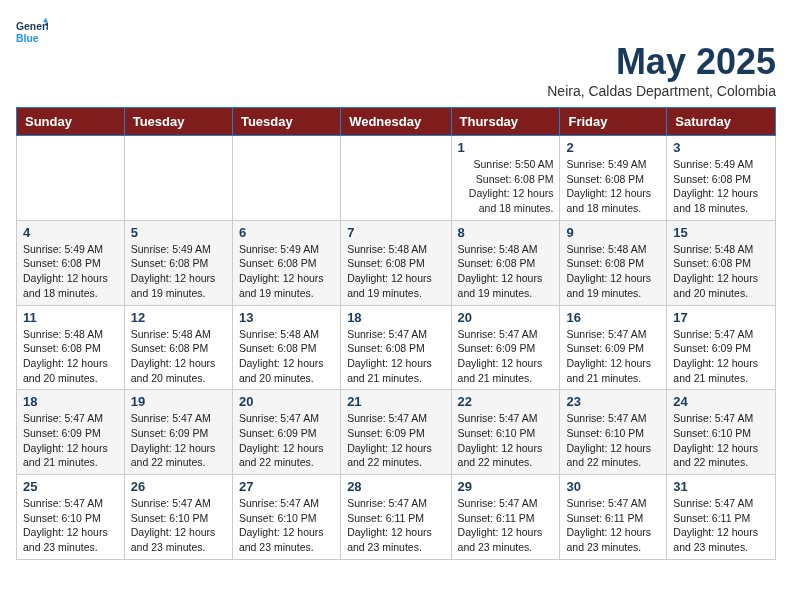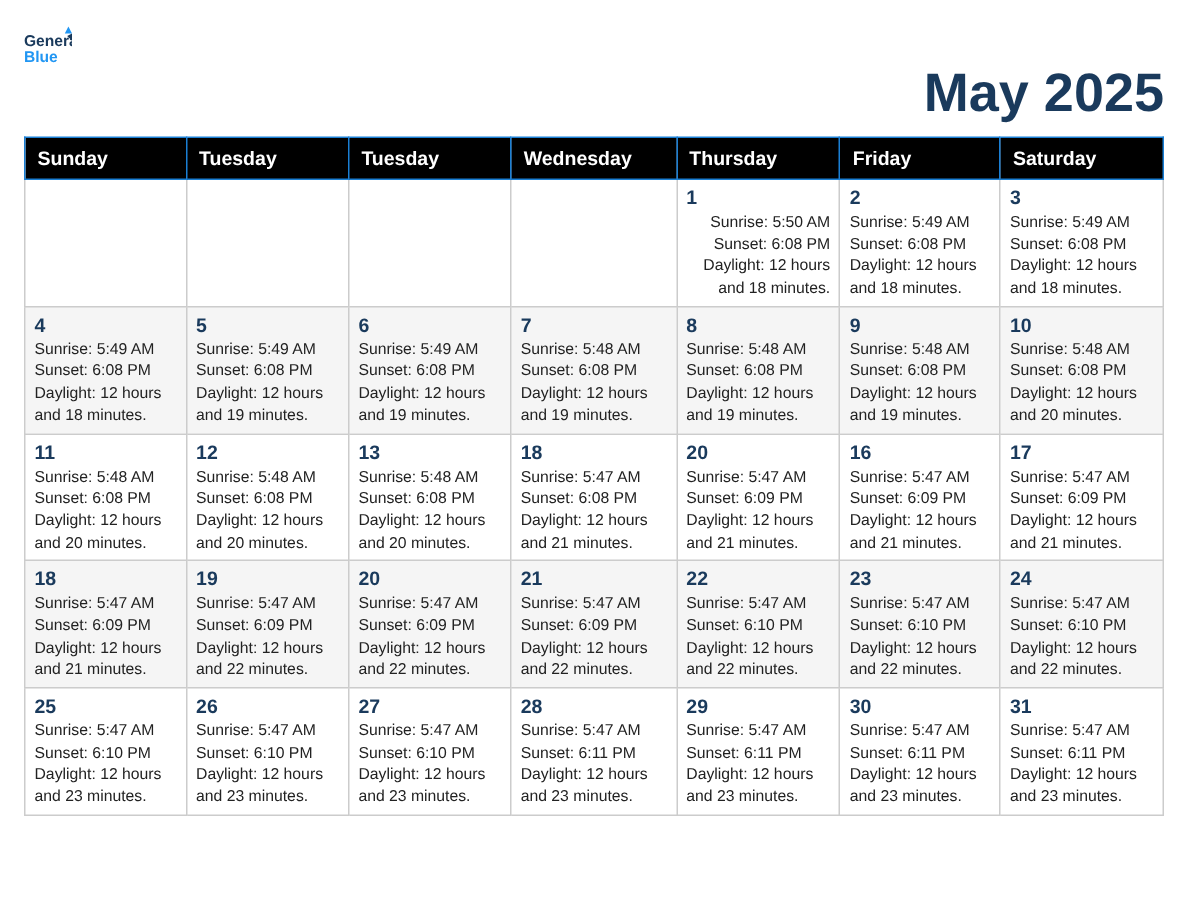--- a/index.html
+++ b/index.html
@@ -36,21 +36,21 @@
     }
     .location {
       font-size: 14px;
       color: #333;
     }
     .calendar {
       width: 100%;
       border-collapse: collapse;
     }
     .calendar th {
-      background: #000000;
+      background: #7f1d1d;
       color: #fff;
       text-align: left;
       padding: 6px 8px;
       font-size: 13px;
       font-weight: bold;
       border: 1px solid #1a7fd4;
     }
     .calendar td {
       border: 1px solid #ccc;
       vertical-align: top;
@@ -87,20 +87,21 @@
   <div class="logo">
     <svg class="logo-icon" viewBox="0 0 40 40" xmlns="http://www.w3.org/2000/svg">
       <text x="0" y="18" font-size="13" font-weight="bold" fill="#1a3a5c">General</text>
       <text x="0" y="32" font-size="13" font-weight="bold" fill="#2196F3">Blue</text>
       <polygon points="34,8 40,8 37,2" fill="#2196F3"></polygon>
       <polygon points="36,10 40,14 40,8" fill="#1a3a5c"></polygon>
     </svg>
   </div>
   <div class="title-block">
     <div class="month-title">May 2025</div>
+    <div class="location">Neira, Caldas Department, Colombia</div>
   </div>
 </div>
 
 <table class="calendar">
   <thead>
     <tr>
     <th>Sunday</th>
         <th>Tuesday</th>
         <th>Tuesday</th>
         <th>Wednesday</th>
@@ -174,21 +175,21 @@
 and 19 minutes.</div>
         </td>
         <td>
           <span class="day-num">9</span>
           <div class="day-info" style="white-space: pre-line;">Sunrise: 5:48 AM
 Sunset: 6:08 PM
 Daylight: 12 hours
 and 19 minutes.</div>
         </td>
         <td>
-          <span class="day-num">10</span>
+          <span class="day-num">15</span>
           <div class="day-info" style="white-space: pre-line;">Sunrise: 5:48 AM
 Sunset: 6:08 PM
 Daylight: 12 hours
 and 20 minutes.</div>
         </td>
       </tr>
       <tr>
         <td>
           <span class="day-num">11</span>
           <div class="day-info" style="white-space: pre-line;">Sunrise: 5:48 AM

